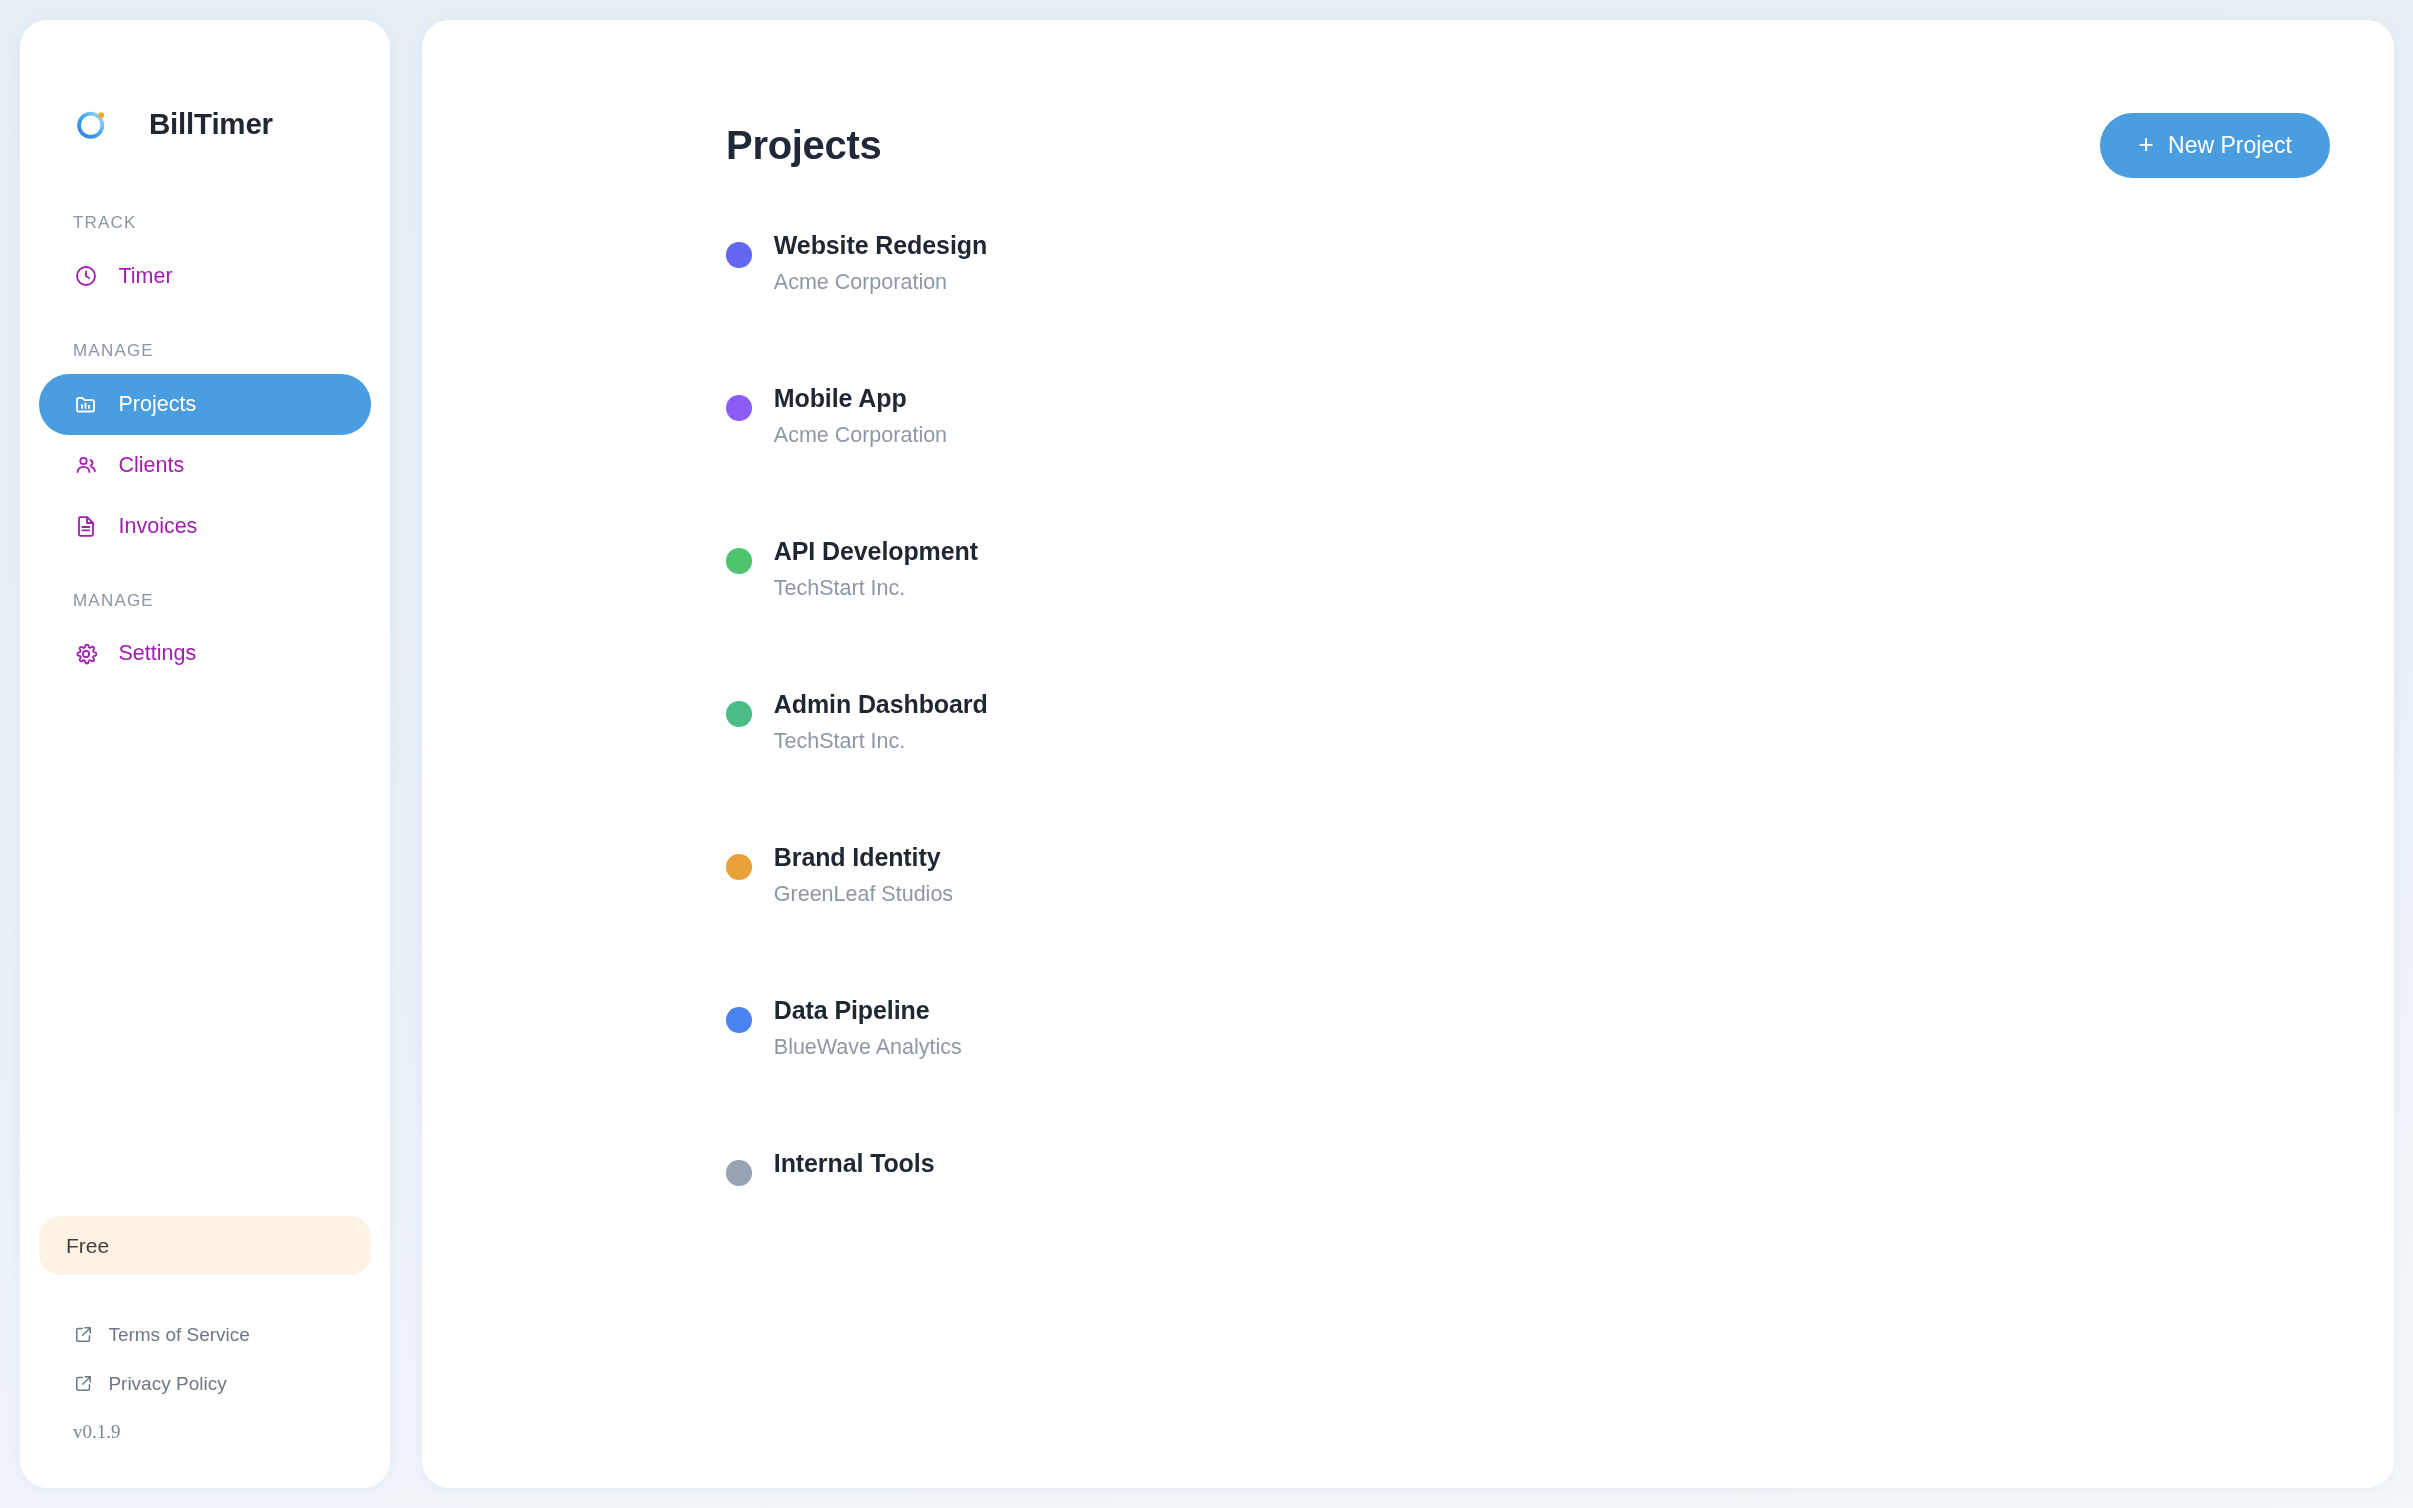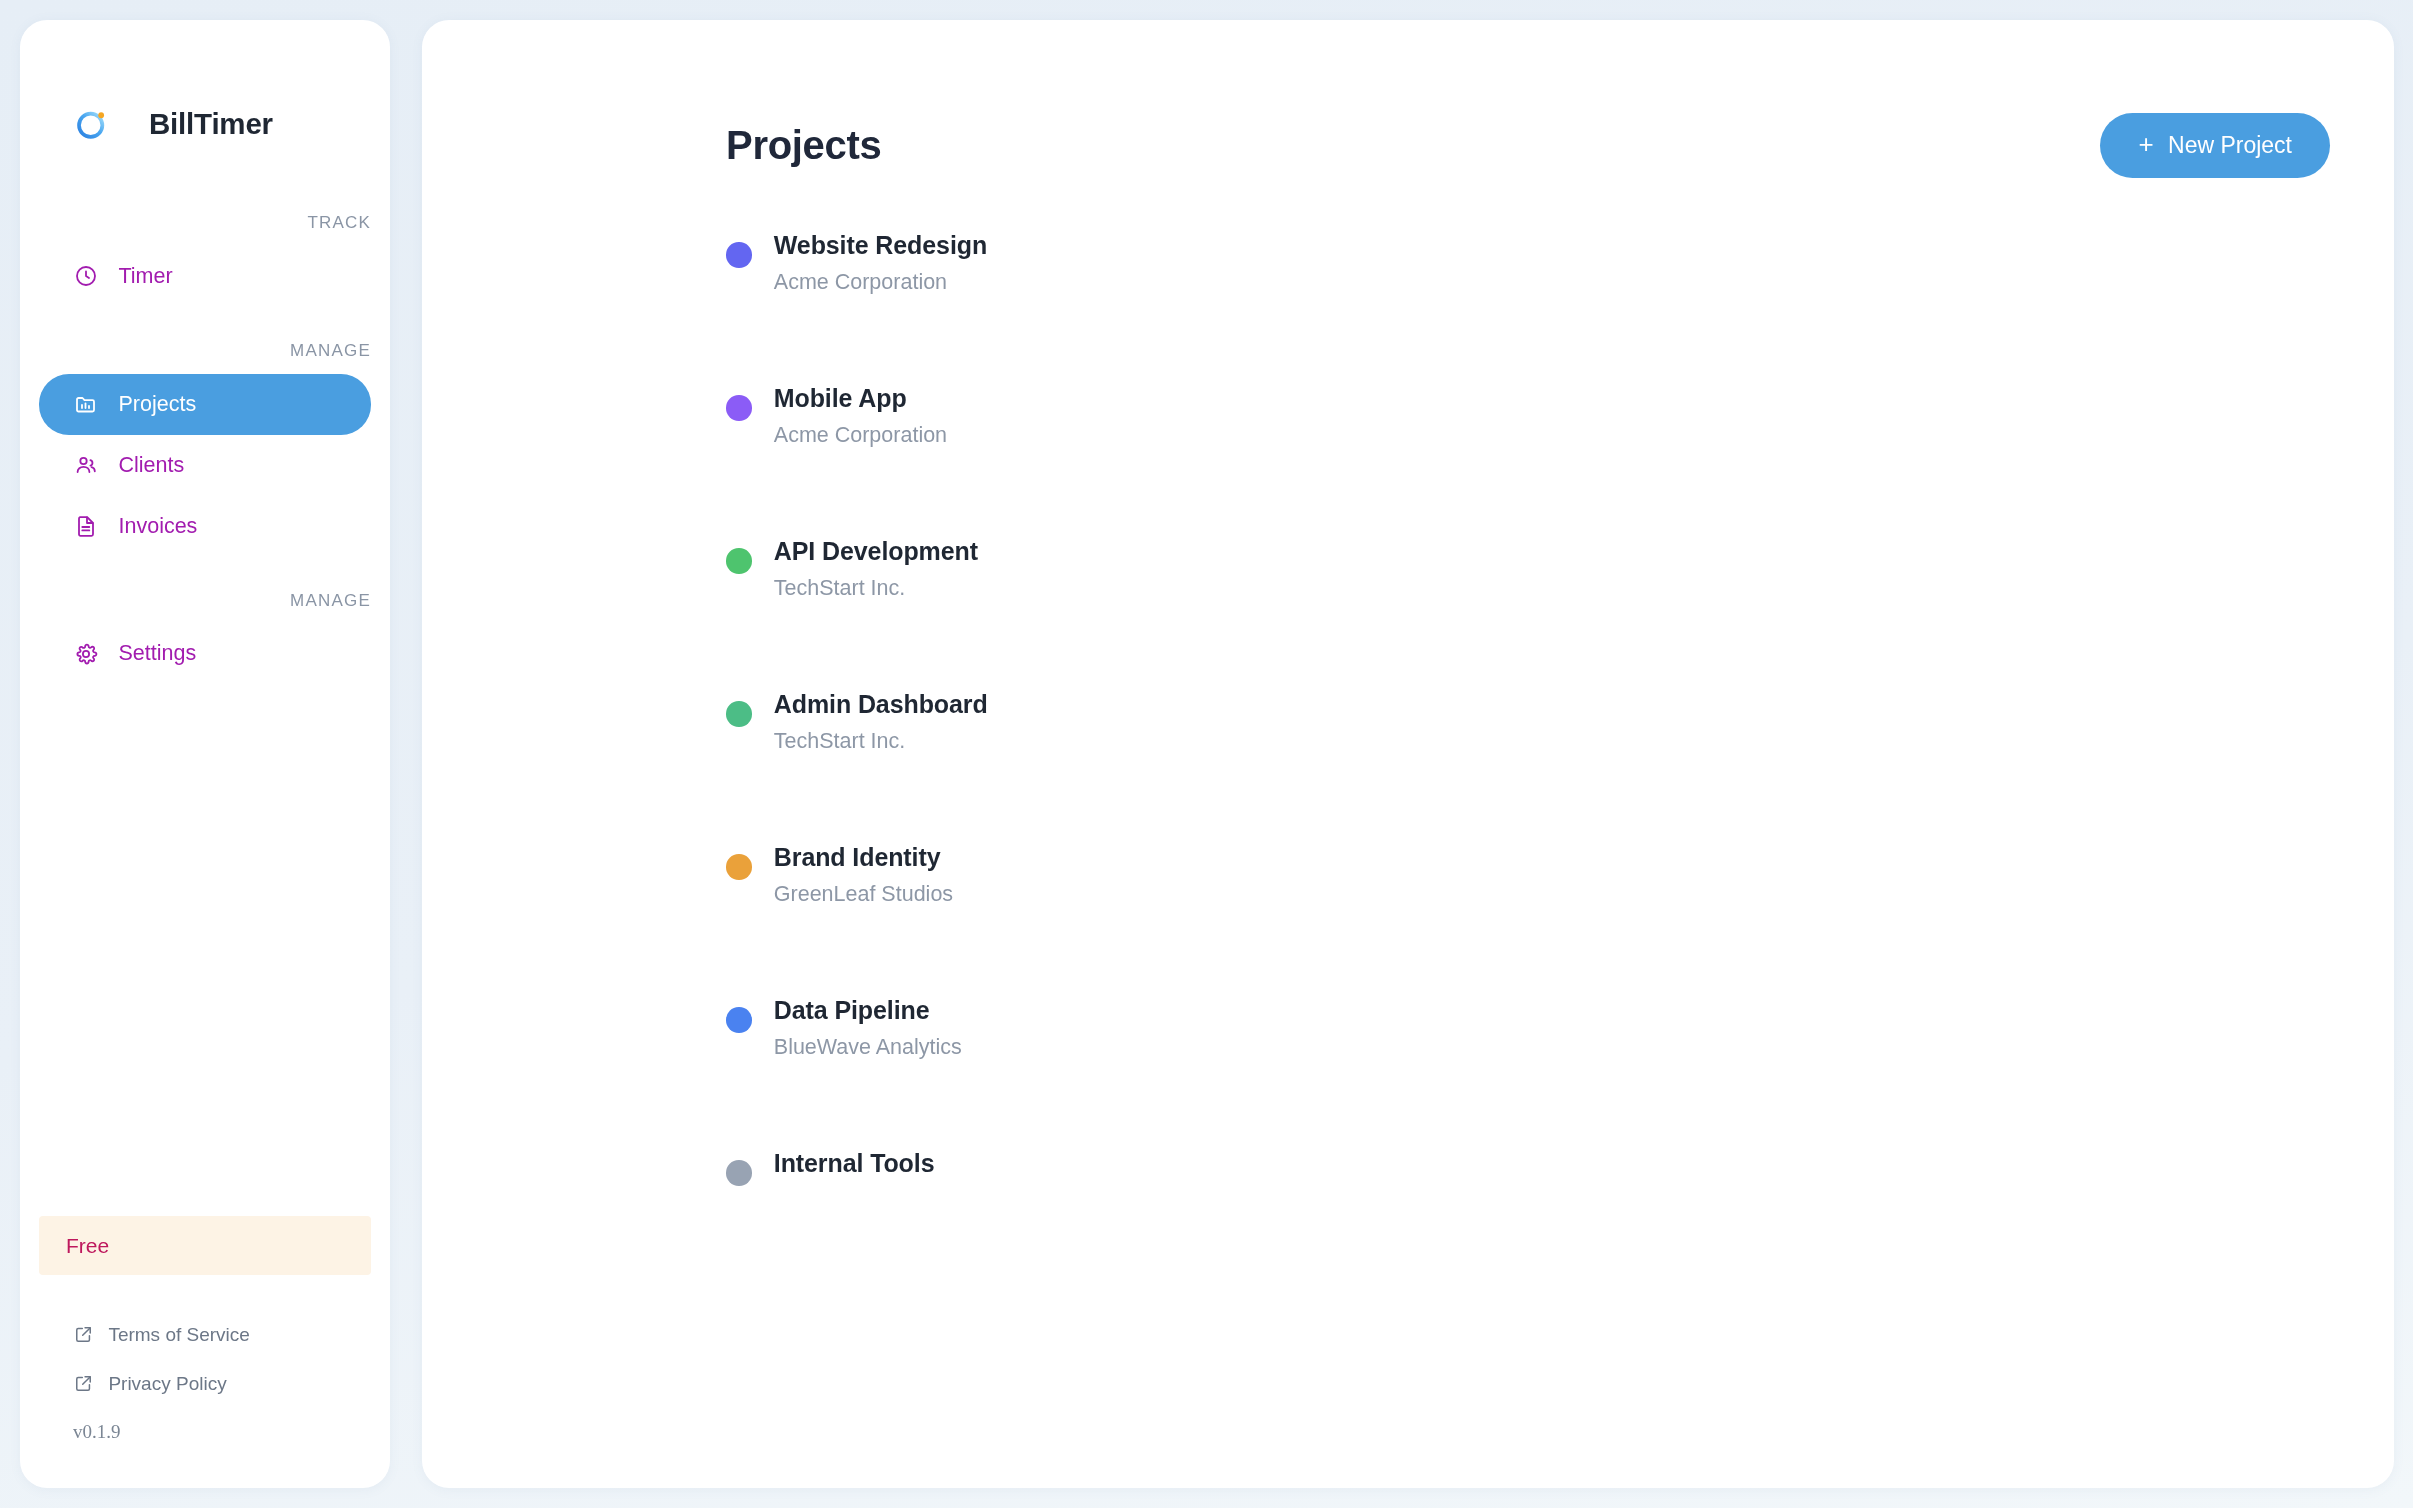--- a/index.html
+++ b/index.html
@@ -60,21 +60,20 @@
     color: #1f2733;
     letter-spacing: -0.2px;
     line-height: 1;
     margin-left: 20px;
   }
 
   .nav {
     margin-top: 89px;
     padding: 0 19px;
     flex: 0 0 auto;
-    text-align: right;
   }
 
   .nav-section-label {
     font-size: 17px;
     letter-spacing: 1.2px;
     color: #8a95a5;
     padding: 0 0 0 34px;
     margin: 0 0 12.8px 0;
   }
   .nav-section + .nav-section { margin-top: 34px; }
@@ -107,23 +106,23 @@
   .nav-icon svg { display: block; }
 
   .sidebar-spacer { flex: 1 1 auto; }
 
   .sidebar-footer {
     padding: 0 19px 45px 19px;
   }
 
   .plan-badge {
     background: #fdf3e5;
-    color: #be185d;
+    color: #404040;
     font-size: 21px;
-    border-radius: 4px;
+    border-radius: 21px;
     padding: 17.6px 0 17.6px 27px;
     margin-bottom: 35px;
     cursor: pointer;
   }
 
   .foot-link {
     display: flex;
     align-items: center;
     gap: 14.4px;
     color: #6c7787;

